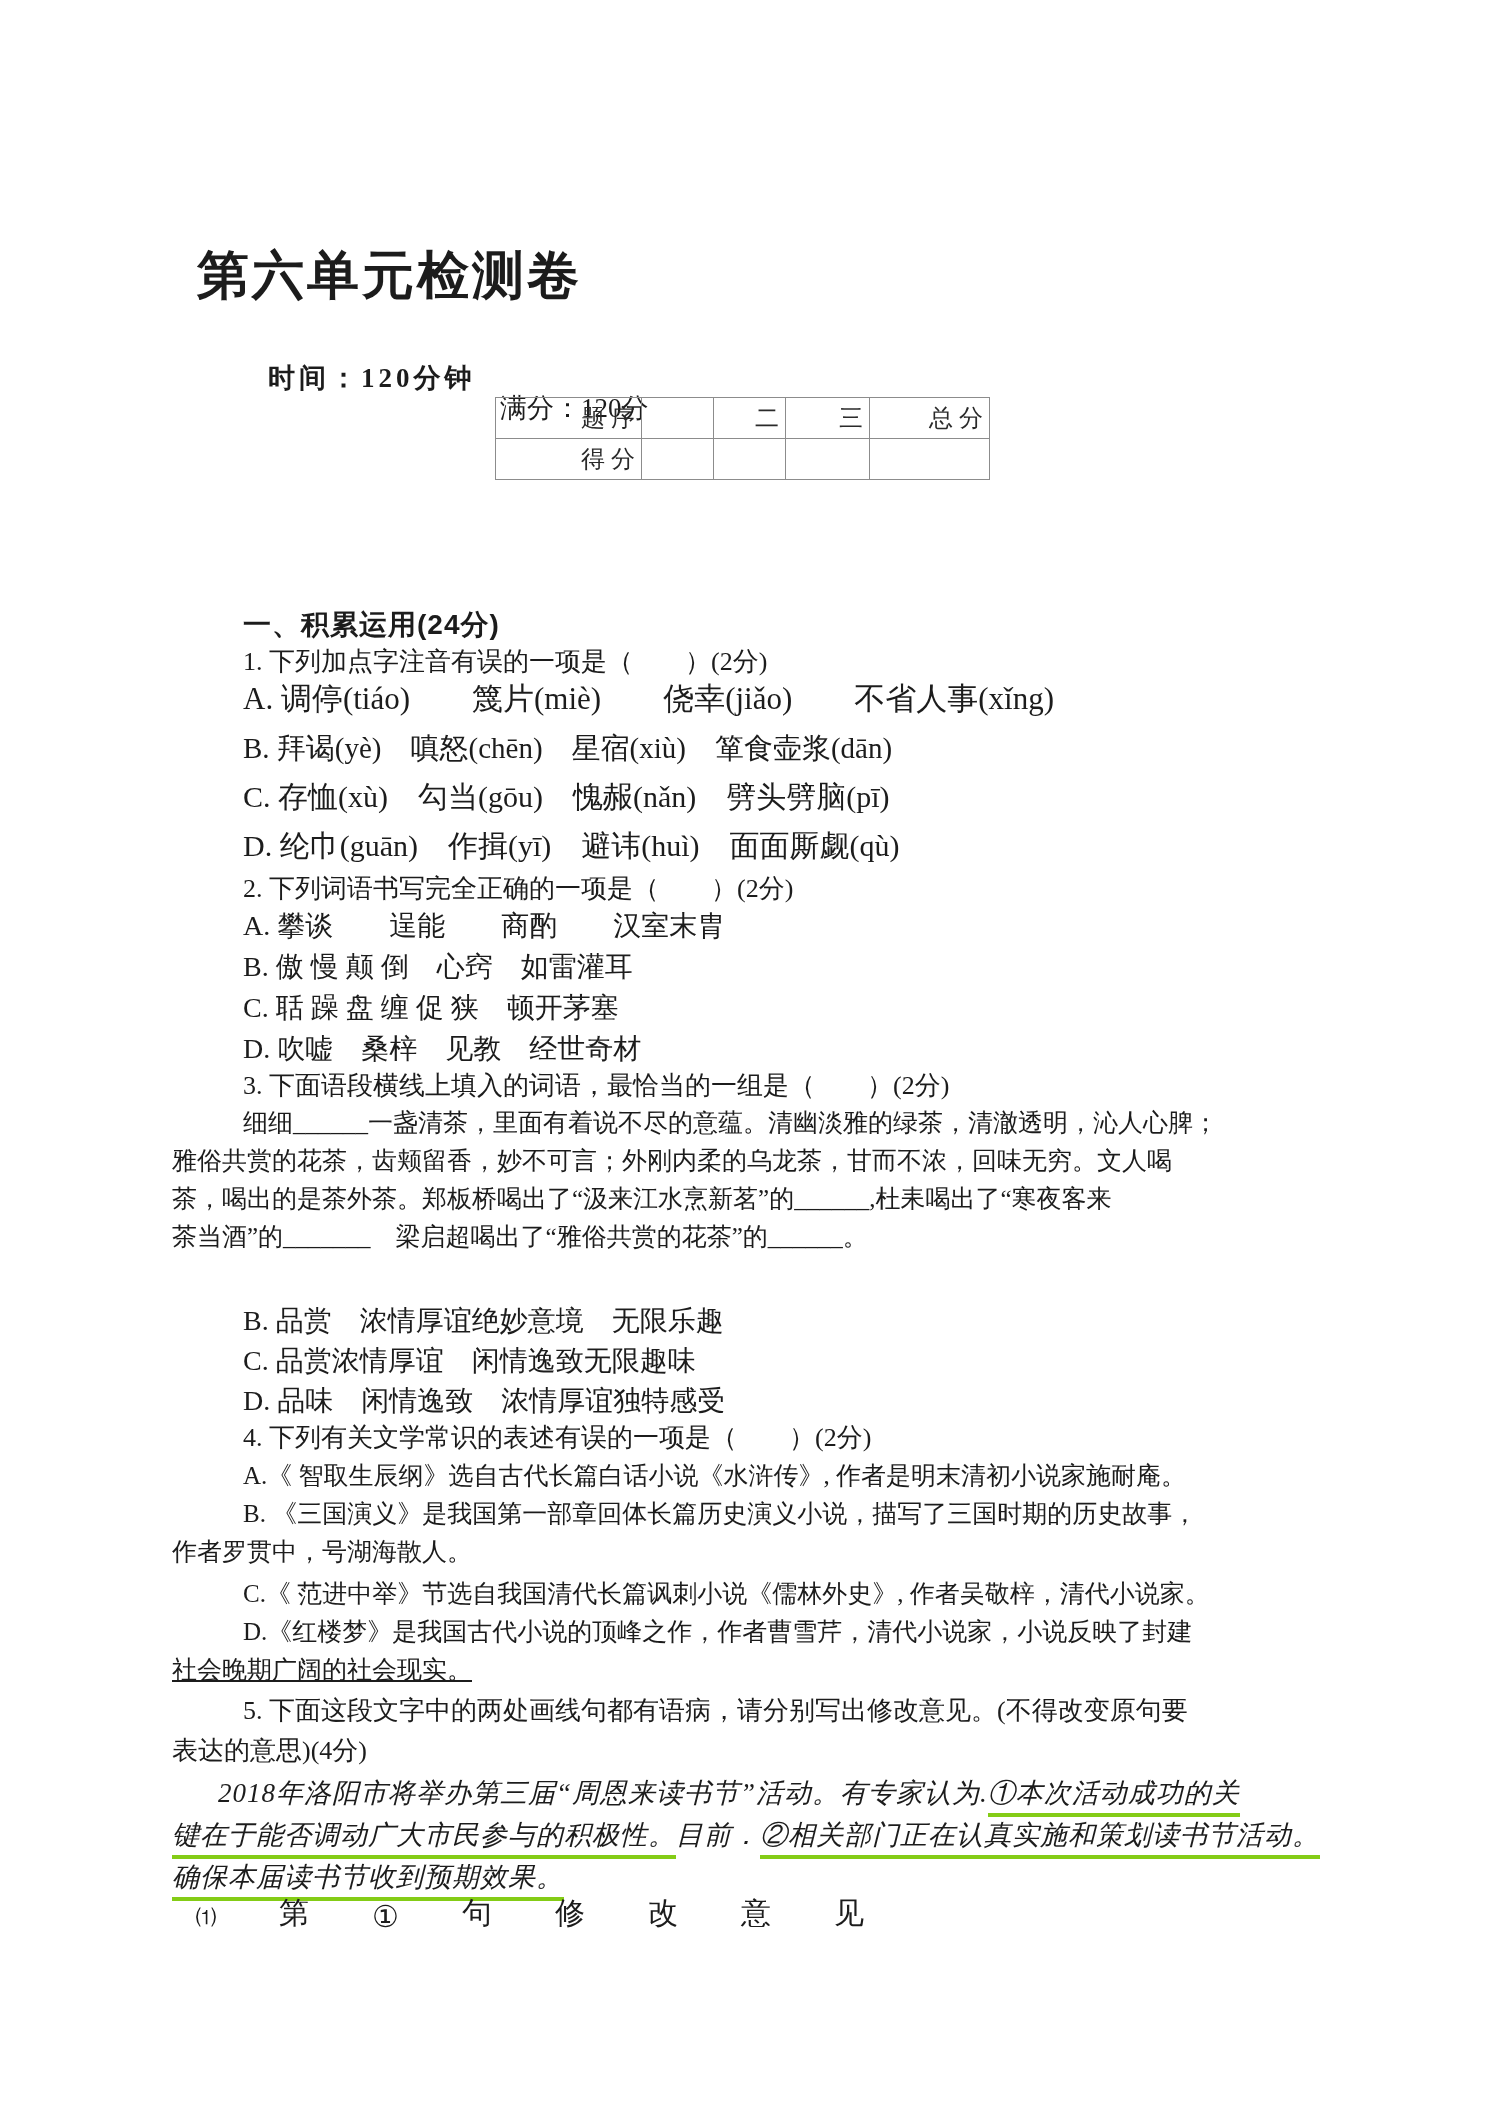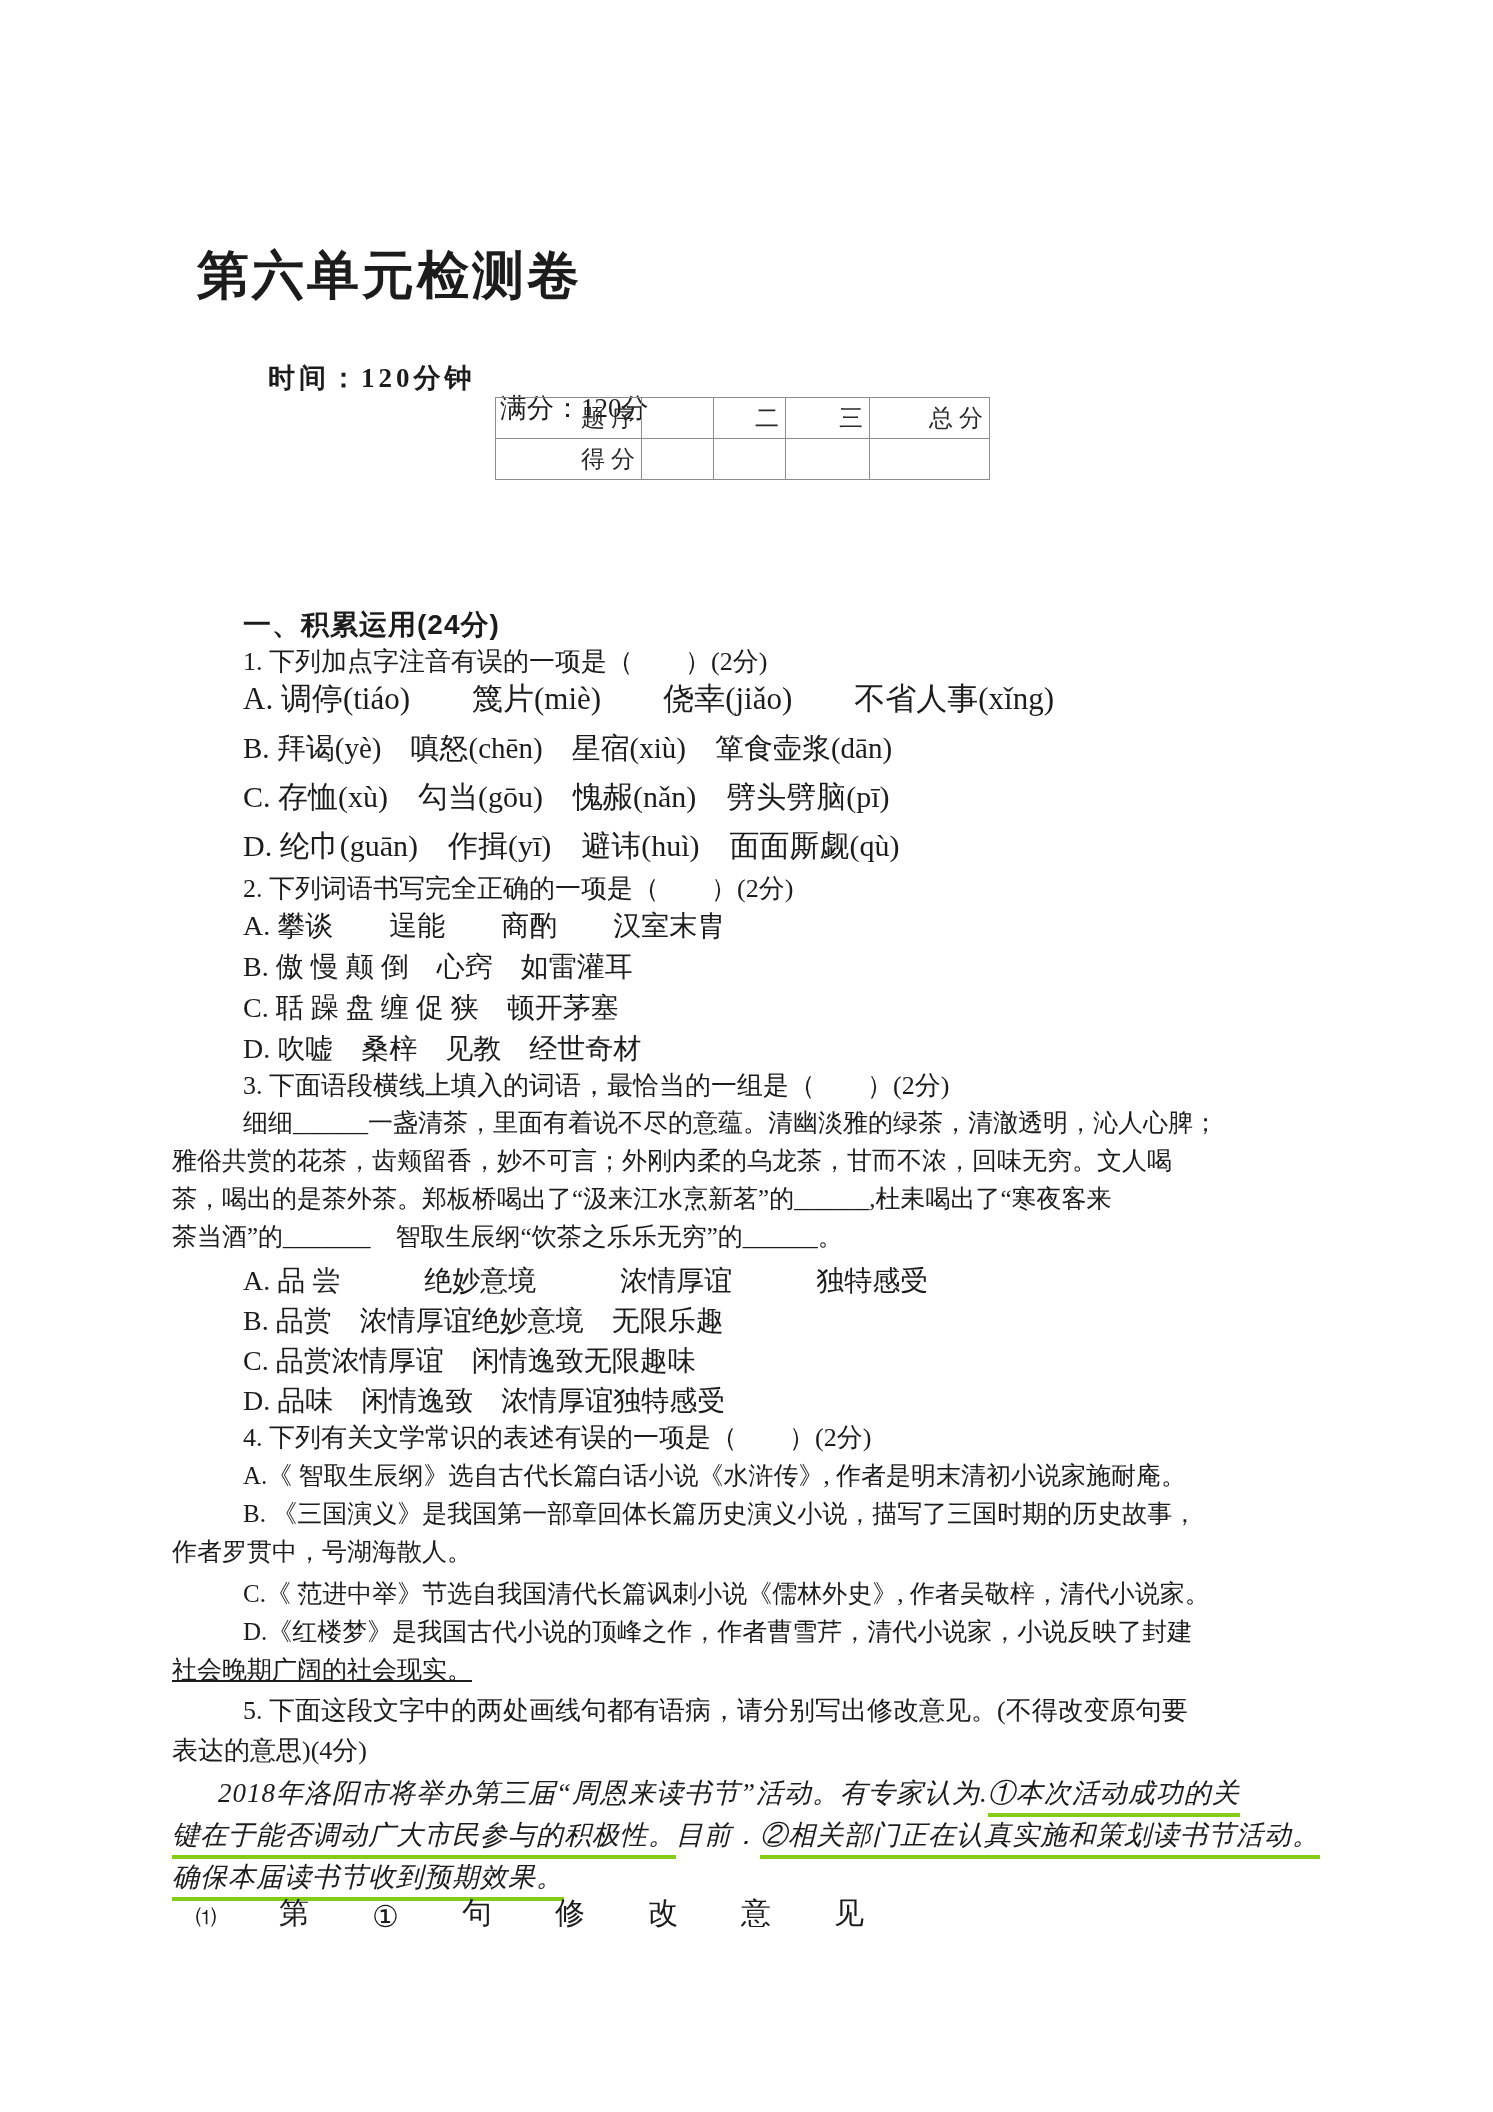--- a/index.html
+++ b/index.html
@@ -105,22 +105,21 @@
   <div class="ln" style="left:243px; top:873px; font-size:26px;">2. 下列词语书写完全正确的一项是（　　）(2分)</div>
   <div class="ln" style="left:243px; top:908px; font-size:28px;">A. 攀谈　　逞能　　商酌　　汉室末胄</div>
   <div class="ln" style="left:243px; top:949px; font-size:28px;">B. 傲 慢 颠 倒　心窍　如雷灌耳</div>
   <div class="ln" style="left:243px; top:990px; font-size:28px;">C. 聒 躁 盘 缠 促 狭　顿开茅塞</div>
   <div class="ln" style="left:243px; top:1031px; font-size:28px;">D. 吹嘘　桑梓　见教　经世奇材</div>
 
   <div class="ln" style="left:243px; top:1070px; font-size:26px;">3. 下面语段横线上填入的词语，最恰当的一组是（　　）(2分)</div>
   <div class="ln" style="left:243px; top:1107px; font-size:25px;">细细______一盏清茶，里面有着说不尽的意蕴。清幽淡雅的绿茶，清澈透明，沁人心脾；</div>
   <div class="ln" style="left:172px; top:1145px; font-size:25px;">雅俗共赏的花茶，齿颊留香，妙不可言；外刚内柔的乌龙茶，甘而不浓，回味无穷。文人喝</div>
   <div class="ln" style="left:172px; top:1183px; font-size:25px;">茶，喝出的是茶外茶。郑板桥喝出了“汲来江水烹新茗”的______,杜耒喝出了“寒夜客来</div>
-  <div class="ln" style="left:172px; top:1221px; font-size:25px;">茶当酒”的_______　智取生辰纲“饮茶之乐乐无穷”的______。</div>
-  <div class="ln" style="left:243px; top:1263px; font-size:28px;">A. 品 尝　　　绝妙意境　　　浓情厚谊　　　独特感受</div>
+  <div class="ln" style="left:172px; top:1221px; font-size:25px;">茶当酒”的_______　梁启超喝出了“雅俗共赏的花茶”的______。</div>
   <div class="ln" style="left:243px; top:1303px; font-size:28px;">B. 品赏　浓情厚谊绝妙意境　无限乐趣</div>
   <div class="ln" style="left:243px; top:1343px; font-size:28px;">C. 品赏浓情厚谊　闲情逸致无限趣味</div>
   <div class="ln" style="left:243px; top:1383px; font-size:28px;">D. 品味　闲情逸致　浓情厚谊独特感受</div>
 
   <div class="ln" style="left:243px; top:1422px; font-size:26px;">4. 下列有关文学常识的表述有误的一项是（　　）(2分)</div>
   <div class="ln" style="left:243px; top:1460px; font-size:25px;">A.《 智取生辰纲》选自古代长篇白话小说《水浒传》, 作者是明末清初小说家施耐庵。</div>
   <div class="ln" style="left:243px; top:1498px; font-size:25px;">B. 《三国演义》是我国第一部章回体长篇历史演义小说，描写了三国时期的历史故事，</div>
   <div class="ln" style="left:172px; top:1536px; font-size:25px;">作者罗贯中，号湖海散人。</div>
   <div class="ln" style="left:243px; top:1578px; font-size:25px;">C.《 范进中举》节选自我国清代长篇讽刺小说《儒林外史》, 作者吴敬梓，清代小说家。</div>
   <div class="ln" style="left:243px; top:1616px; font-size:25px;">D.《红楼梦》是我国古代小说的顶峰之作，作者曹雪芹，清代小说家，小说反映了封建</div>

